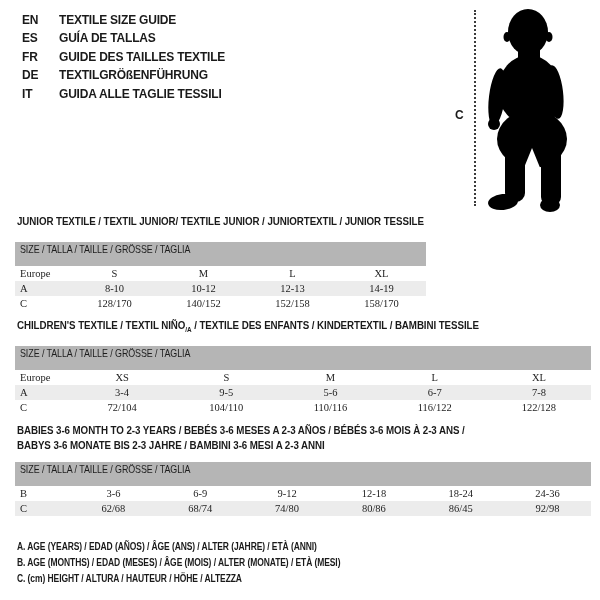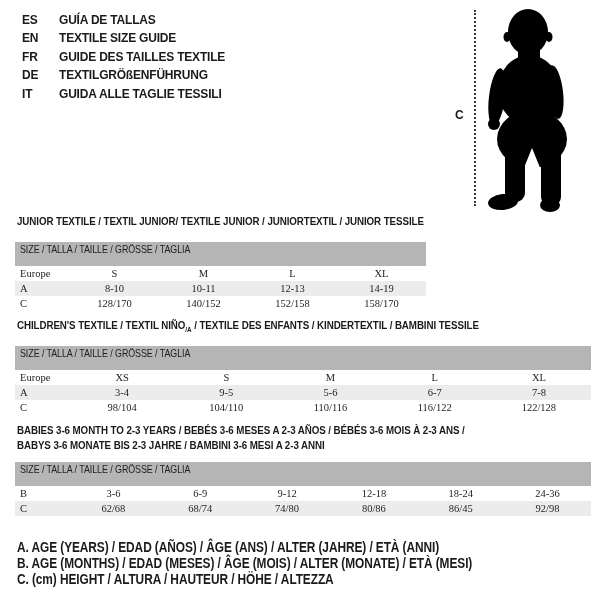--- a/index.html
+++ b/index.html
@@ -31,36 +31,36 @@
   #tbl2{top:346px;width:576px;}
   #tbl3{top:462px;width:576px;}
   .size-bar{height:24px;line-height:14.5px;background:var(--bar,#b5b5b5);padding-left:5px;overflow:hidden;}
   .bar-text{display:inline-block;transform:scaleX(0.85);transform-origin:0 50%;letter-spacing:-0.1px;white-space:nowrap;}
   .trow{display:flex;height:15px;line-height:15.5px;font-family:Liberation Serif, serif;}
   .trow.shade{background:var(--shade,#ececec);}
   .lab{width:55px;flex:0 0 55px;padding-left:5px;box-sizing:border-box;}
   .cell{flex:1;text-align:center;}
 
   
-  .footer{position:absolute;left:17px;top:539px;font-weight:bold;font-size:14px;line-height:16px;}
+  .footer{position:absolute;left:17px;top:539px;font-weight:bold;font-size:10px;line-height:16px;}
   .footer .note{white-space:nowrap;transform:scaleX(0.85);transform-origin:0 50%;letter-spacing:-0.1px;}
 </style>
 </head>
 <body>
 
 <div class="page">
 
   <div class="lang">
     <div class="lang-row">
+      <span class="lang-code">EN</span>
+      <span class="lang-label">TEXTILE SIZE GUIDE</span>
+    </div>
+    <div class="lang-row">
       <span class="lang-code">ES</span>
       <span class="lang-label">GUÍA DE TALLAS</span>
-    </div>
-    <div class="lang-row">
-      <span class="lang-code">EN</span>
-      <span class="lang-label">TEXTILE SIZE GUIDE</span>
     </div>
     <div class="lang-row">
       <span class="lang-code">FR</span>
       <span class="lang-label">GUIDE DES TAILLES TEXTILE</span>
     </div>
     <div class="lang-row">
       <span class="lang-code">DE</span>
       <span class="lang-label">TEXTILGRÖßENFÜHRUNG</span>
     </div>
     <div class="lang-row">
@@ -96,21 +96,21 @@
       <div class="trow">
         <span class="lab">Europe</span>
         <span class="cell">S</span>
         <span class="cell">M</span>
         <span class="cell">L</span>
         <span class="cell">XL</span>
       </div>
       <div class="trow shade">
         <span class="lab">A</span>
         <span class="cell">8-10</span>
-        <span class="cell">10-11</span>
+        <span class="cell">10-12</span>
         <span class="cell">12-13</span>
         <span class="cell">14-19</span>
       </div>
       <div class="trow">
         <span class="lab">C</span>
         <span class="cell">128/170</span>
         <span class="cell">140/152</span>
         <span class="cell">152/158</span>
         <span class="cell">158/170</span>
       </div>
@@ -132,21 +132,21 @@
       <div class="trow shade">
         <span class="lab">A</span>
         <span class="cell">3-4</span>
         <span class="cell">9-5</span>
         <span class="cell">5-6</span>
         <span class="cell">6-7</span>
         <span class="cell">7-8</span>
       </div>
       <div class="trow">
         <span class="lab">C</span>
-        <span class="cell">98/104</span>
+        <span class="cell">72/104</span>
         <span class="cell">104/110</span>
         <span class="cell">110/116</span>
         <span class="cell">116/122</span>
         <span class="cell">122/128</span>
       </div>
     </div>
 
   <div class="section-title" id="sec3-title">
     <div>BABIES 3-6 MONTH TO 2-3 YEARS / BEBÉS 3-6 MESES A 2-3 AÑOS / BÉBÉS 3-6 MOIS À 2-3 ANS /</div>
     <div>BABYS 3-6 MONATE BIS 2-3 JAHRE / BAMBINI 3-6 MESI A 2-3 ANNI</div>

